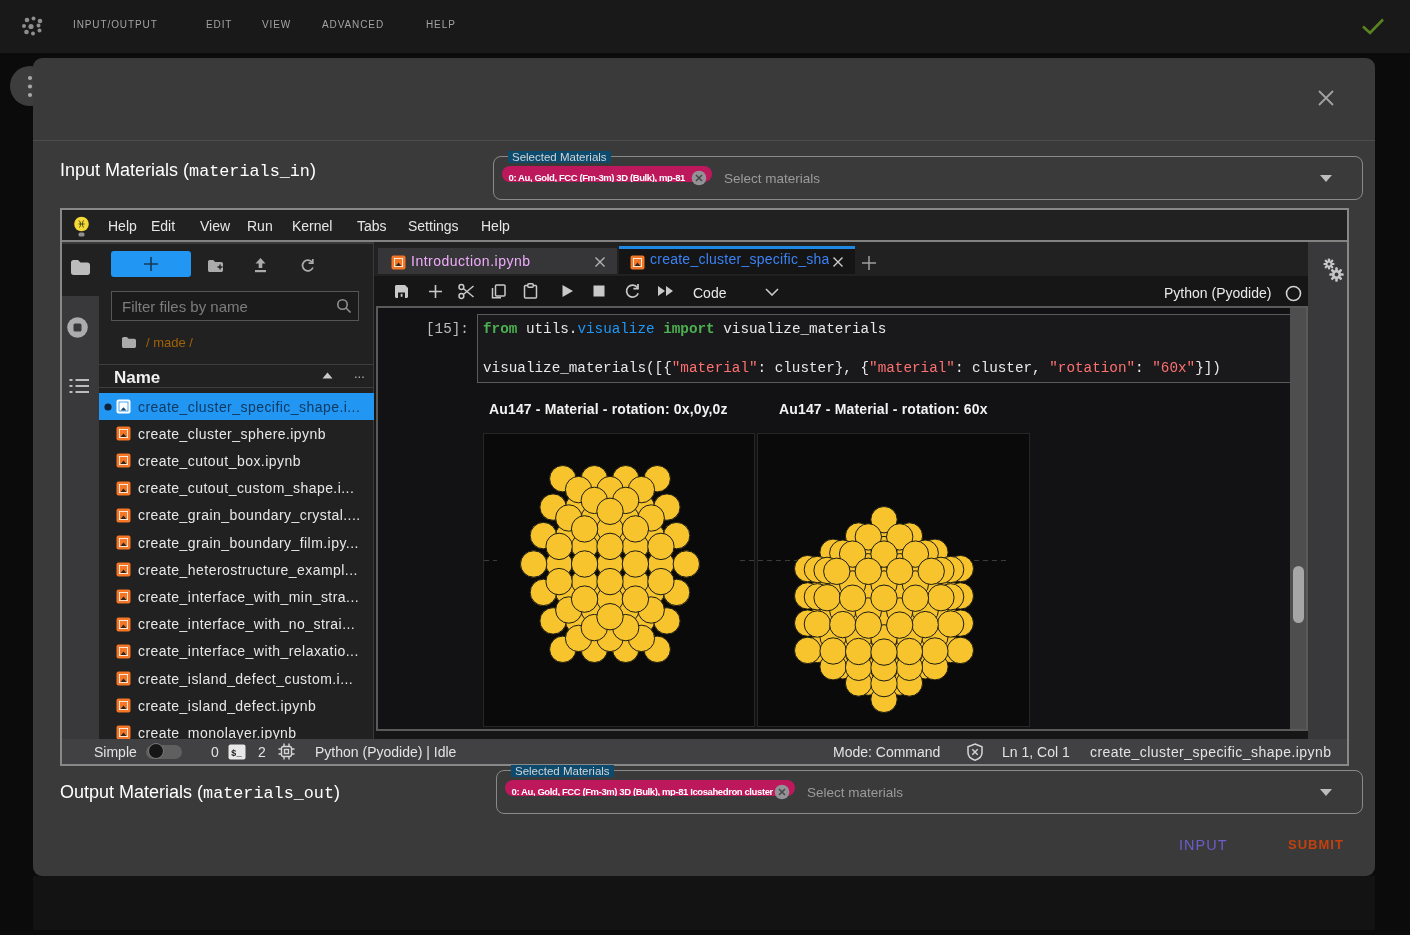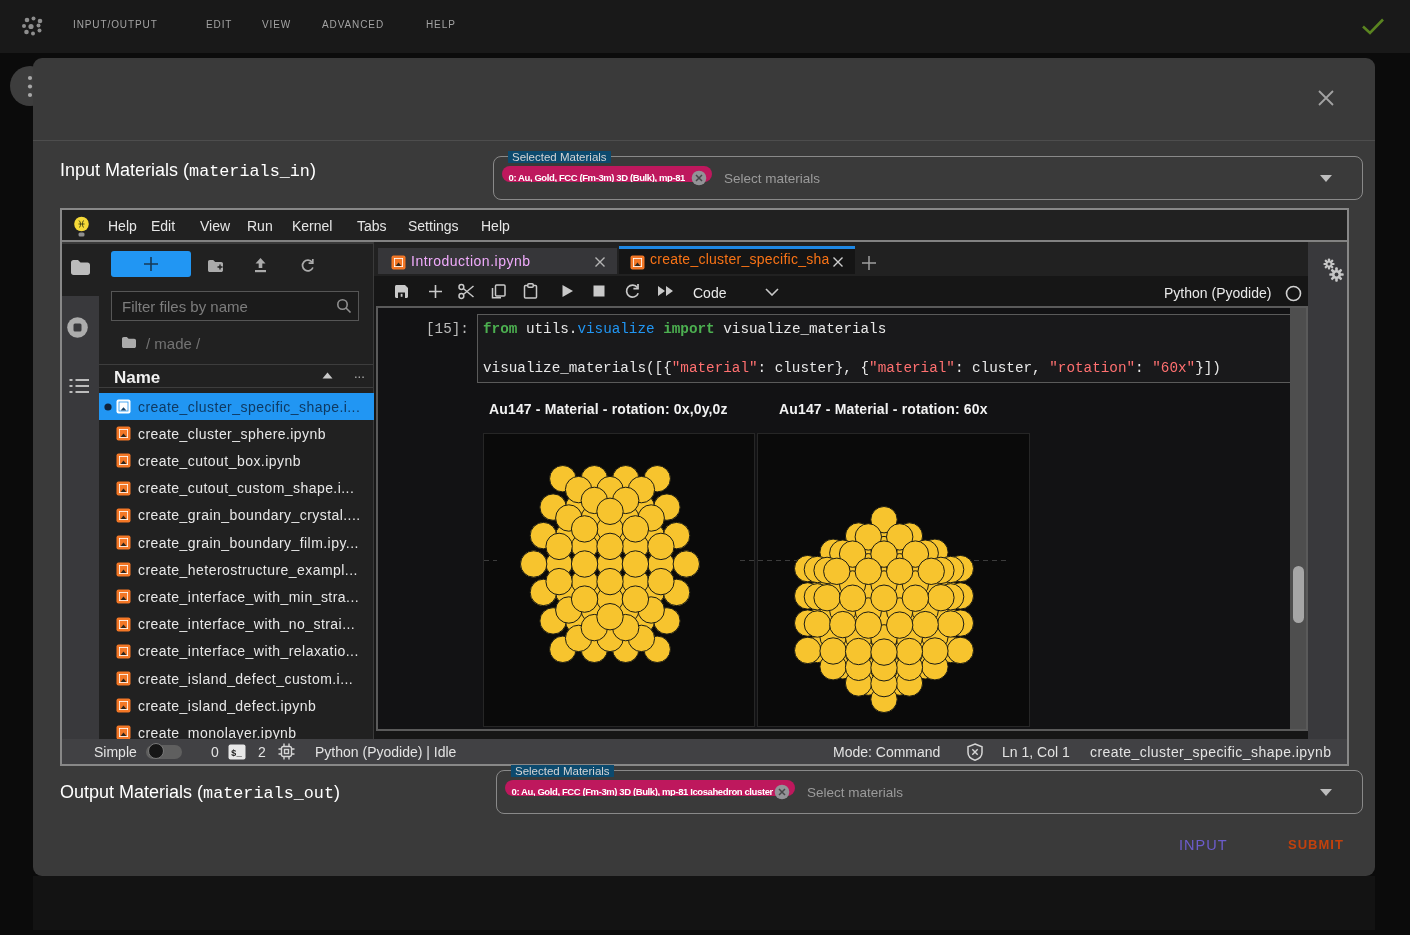--- a/index.html
+++ b/index.html
@@ -122,21 +122,21 @@
     </svg>
     <div class="abs" style="left:111px;top:291px;width:248px;height:30px;background:#1b1b1b;border:1px solid #565656"></div>
     <span class="abs" style="left:122px;top:298px;font-size:15px;color:#7d7d7d">Filter files by name</span>
     <svg class="abs" style="left:336px;top:298px" width="16" height="16">
       <circle cx="6.5" cy="6.5" r="4.7" fill="none" stroke="#909090" stroke-width="1.6"></circle>
       <path d="M10 10 L14.5 14.5" stroke="#909090" stroke-width="1.6"></path>
     </svg>
     <svg class="abs" style="left:121px;top:336px" width="16" height="13">
       <path d="M1 2.8 C1 1.8,1.8 1,2.8 1 L5.8 1 L7.6 2.8 L13.2 2.8 C14.2 2.8,15 3.6,15 4.6 L15 10.2 C15 11.2,14.2 12,13.2 12 L2.8 12 C1.8 12,1 11.2,1 10.2 Z" fill="#aaa"></path>
     </svg>
-    <span class="abs" style="left:146px;top:335px;font-size:15px;color:#737373">/ made /</span>
+    <span class="abs" style="left:146px;top:335px;font-size:13px;color:#a16207">/ made /</span>
     <div class="abs" style="left:99px;top:364px;width:274px;height:24px;border-top:1px solid #3d3d3d;border-bottom:1px solid #3d3d3d"></div>
     <span class="abs" style="left:114px;top:368px;font-size:17px;font-weight:700;color:#f0f0f0">Name</span>
     <svg class="abs" style="left:322px;top:372px" width="11" height="7">
       <path d="M5.5 0.5 L10.5 6.5 L0.5 6.5 Z" fill="#c9c9c9"></path>
     </svg>
     <span class="abs" style="left:354px;top:366px;font-size:13px;color:#b0b0b0">...</span>
     <div class="frow" style="top:393.0px;background:#2196f3">
       <svg class="abs" style="left:5px;top:10px" width="8" height="8">
         <circle cx="4" cy="4" r="3.6" fill="#10233c"></circle>
       </svg>
@@ -270,21 +270,21 @@
     <svg class="abs" style="left:594px;top:256px" width="12" height="12">
       <path d="M1.5 1.5 L10.5 10.5 M10.5 1.5 L1.5 10.5" stroke="#b5b5b5" stroke-width="1.4"></path>
     </svg>
     <div class="abs" style="left:619px;top:246px;width:236px;height:28px;background:#151515;border-top:3px solid #1e88e5"></div>
     <svg class="abs" style="left:630px;top:255px" viewBox="0 0 15 15" width="15" height="15">
       <rect x="0.5" y="0.5" width="14" height="14" rx="2" fill="#f37726"></rect>
       <rect x="3" y="3" width="9" height="9" fill="#fff"></rect>
       <rect x="3.8" y="3.8" width="7.4" height="7.4" fill="#f37726"></rect>
       <path d="M4.6 11 L7.5 7.6 L10.4 11 Z" fill="#30261c"></path>
     </svg>
-    <div class="tt" style="left:650px;top:251px;color:#f97316;width:179px;overflow:hidden;letter-spacing:.25px">create_cluster_specific_sha</div>
+    <div class="tt" style="left:650px;top:251px;color:#3b82f6;width:179px;overflow:hidden;letter-spacing:.25px">create_cluster_specific_sha</div>
     <svg class="abs" style="left:832px;top:256px" width="12" height="12">
       <path d="M1.5 1.5 L10.5 10.5 M10.5 1.5 L1.5 10.5" stroke="#cfcfcf" stroke-width="1.4"></path>
     </svg>
     <svg class="abs" style="left:861px;top:255px" width="16" height="16">
       <path d="M8 1 L8 15 M1 8 L15 8" stroke="#9e9e9e" stroke-width="1.5"></path>
     </svg>
     <svg class="abs" style="left:394px;top:284px" width="15" height="15">
       <path d="M1 2.5 C1 1.7,1.7 1,2.5 1 L11 1 L14 4 L14 12.5 C14 13.3,13.3 14,12.5 14 L2.5 14 C1.7 14,1 13.3,1 12.5 Z" fill="#c9c9c9"></path>
       <rect x="4" y="8.5" width="7" height="5.5" fill="#161616"></rect>
       <rect x="6.7" y="9.8" width="1.8" height="3" fill="#c9c9c9"></rect>

